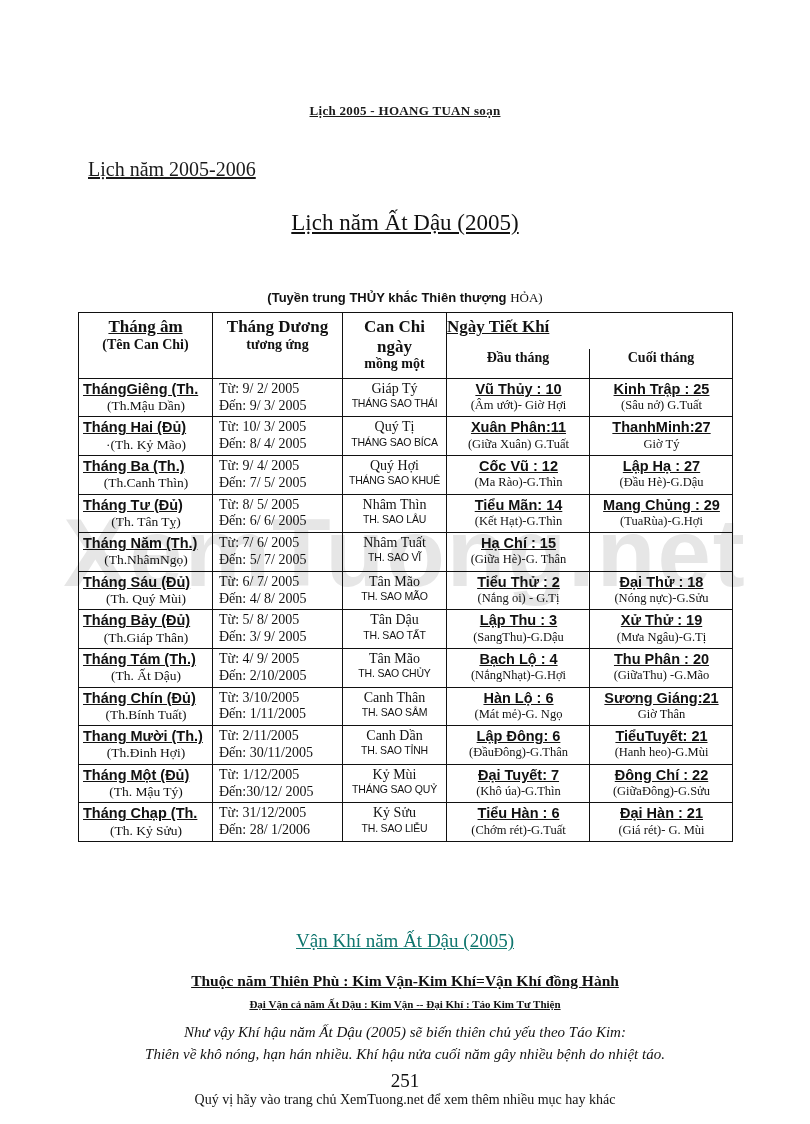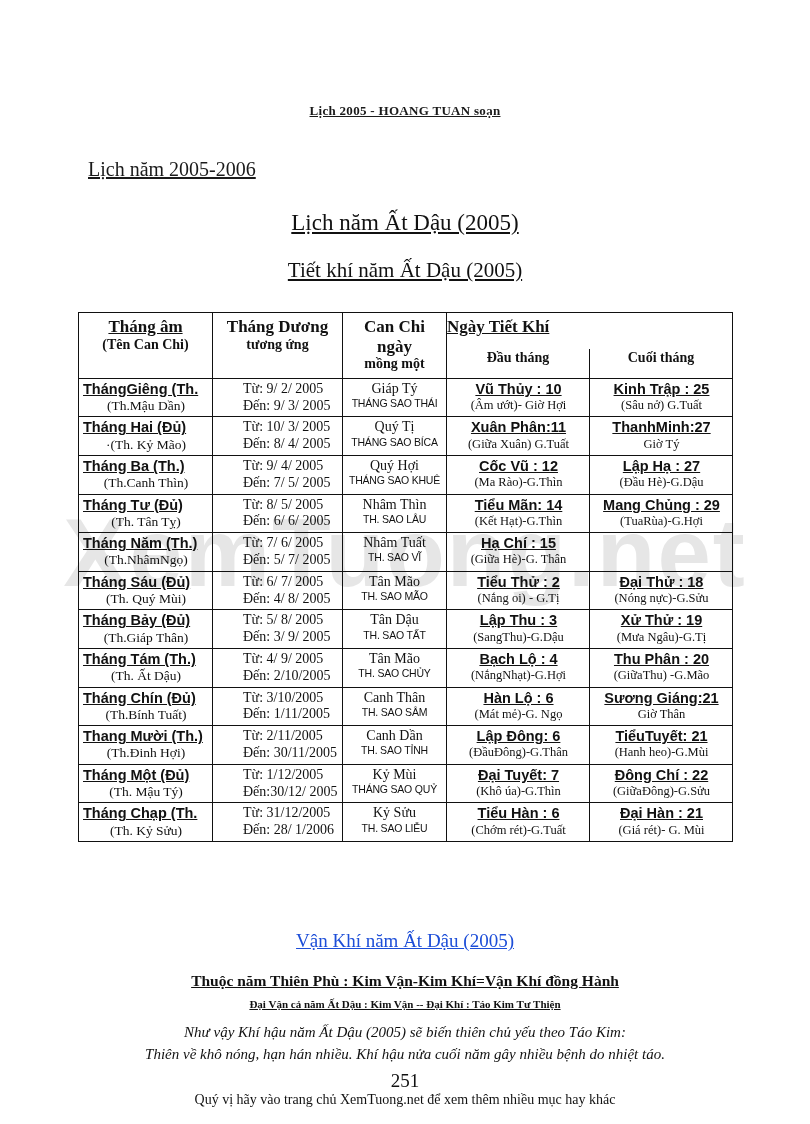--- a/index.html
+++ b/index.html
@@ -150,21 +150,21 @@
     text-align: center;
     white-space: nowrap;
   }
   .c-duong {
     padding: 2px 4px 2px 6px !important;
     line-height: 1.2;
     font-family: "Liberation Serif", serif;
     font-size: 14px;
     white-space: nowrap;
   }
-  .c-duong .d1, .c-duong .d2 { display: block; margin-left: 24px; }
+  .c-duong .d1, .c-duong .d2 { display: block; }
   .c-canchi {
     padding: 2px 2px 2px 2px !important;
     text-align: center;
     line-height: 1.15;
   }
   .c-canchi .k1 {
     display: block;
     font-size: 14px;
     font-family: "Liberation Serif", serif;
   }
@@ -198,21 +198,21 @@
   
   .van-khi {
     position: absolute;
     top: 930px;
     left: 0;
     width: 810px;
     text-align: center;
     font-size: 19px;
     font-family: "Liberation Serif", serif;
     text-decoration: underline;
-    color: #1d4ed8;
+    color: #0f766e;
   }
   .bl {
     position: absolute;
     left: 0;
     width: 810px;
     text-align: center;
     font-family: "Liberation Serif", serif;
     color: #111;
   }
   .bl1 { top: 972px; font-size: 15.5px; font-weight: bold; text-decoration: underline; }
@@ -261,22 +261,22 @@
 <body>
 
 <div class="page">
 
   <div class="header-line">Lịch 2005 - HOANG TUAN soạn</div>
 
   <div class="doc-title">Lịch năm 2005-2006</div>
 
   <div class="main-title">Lịch năm Ất Dậu (2005)</div>
 
-  <div class="sub-title">Tiết khí năm Ất Dậu (2005)</div>
-
+
+  <div class="sub-title2"><span>(Tuyền trung THỦY  khắc Thiên thượng </span><span class="thin">HỎA)</span></div>
 
   <div class="watermark">XemTuong.net</div>
 
   <table class="cal">
     <colgroup>
       <col style="width:134px">
       <col style="width:130px">
       <col style="width:104px">
       <col style="width:143px">
       <col style="width:143px">

